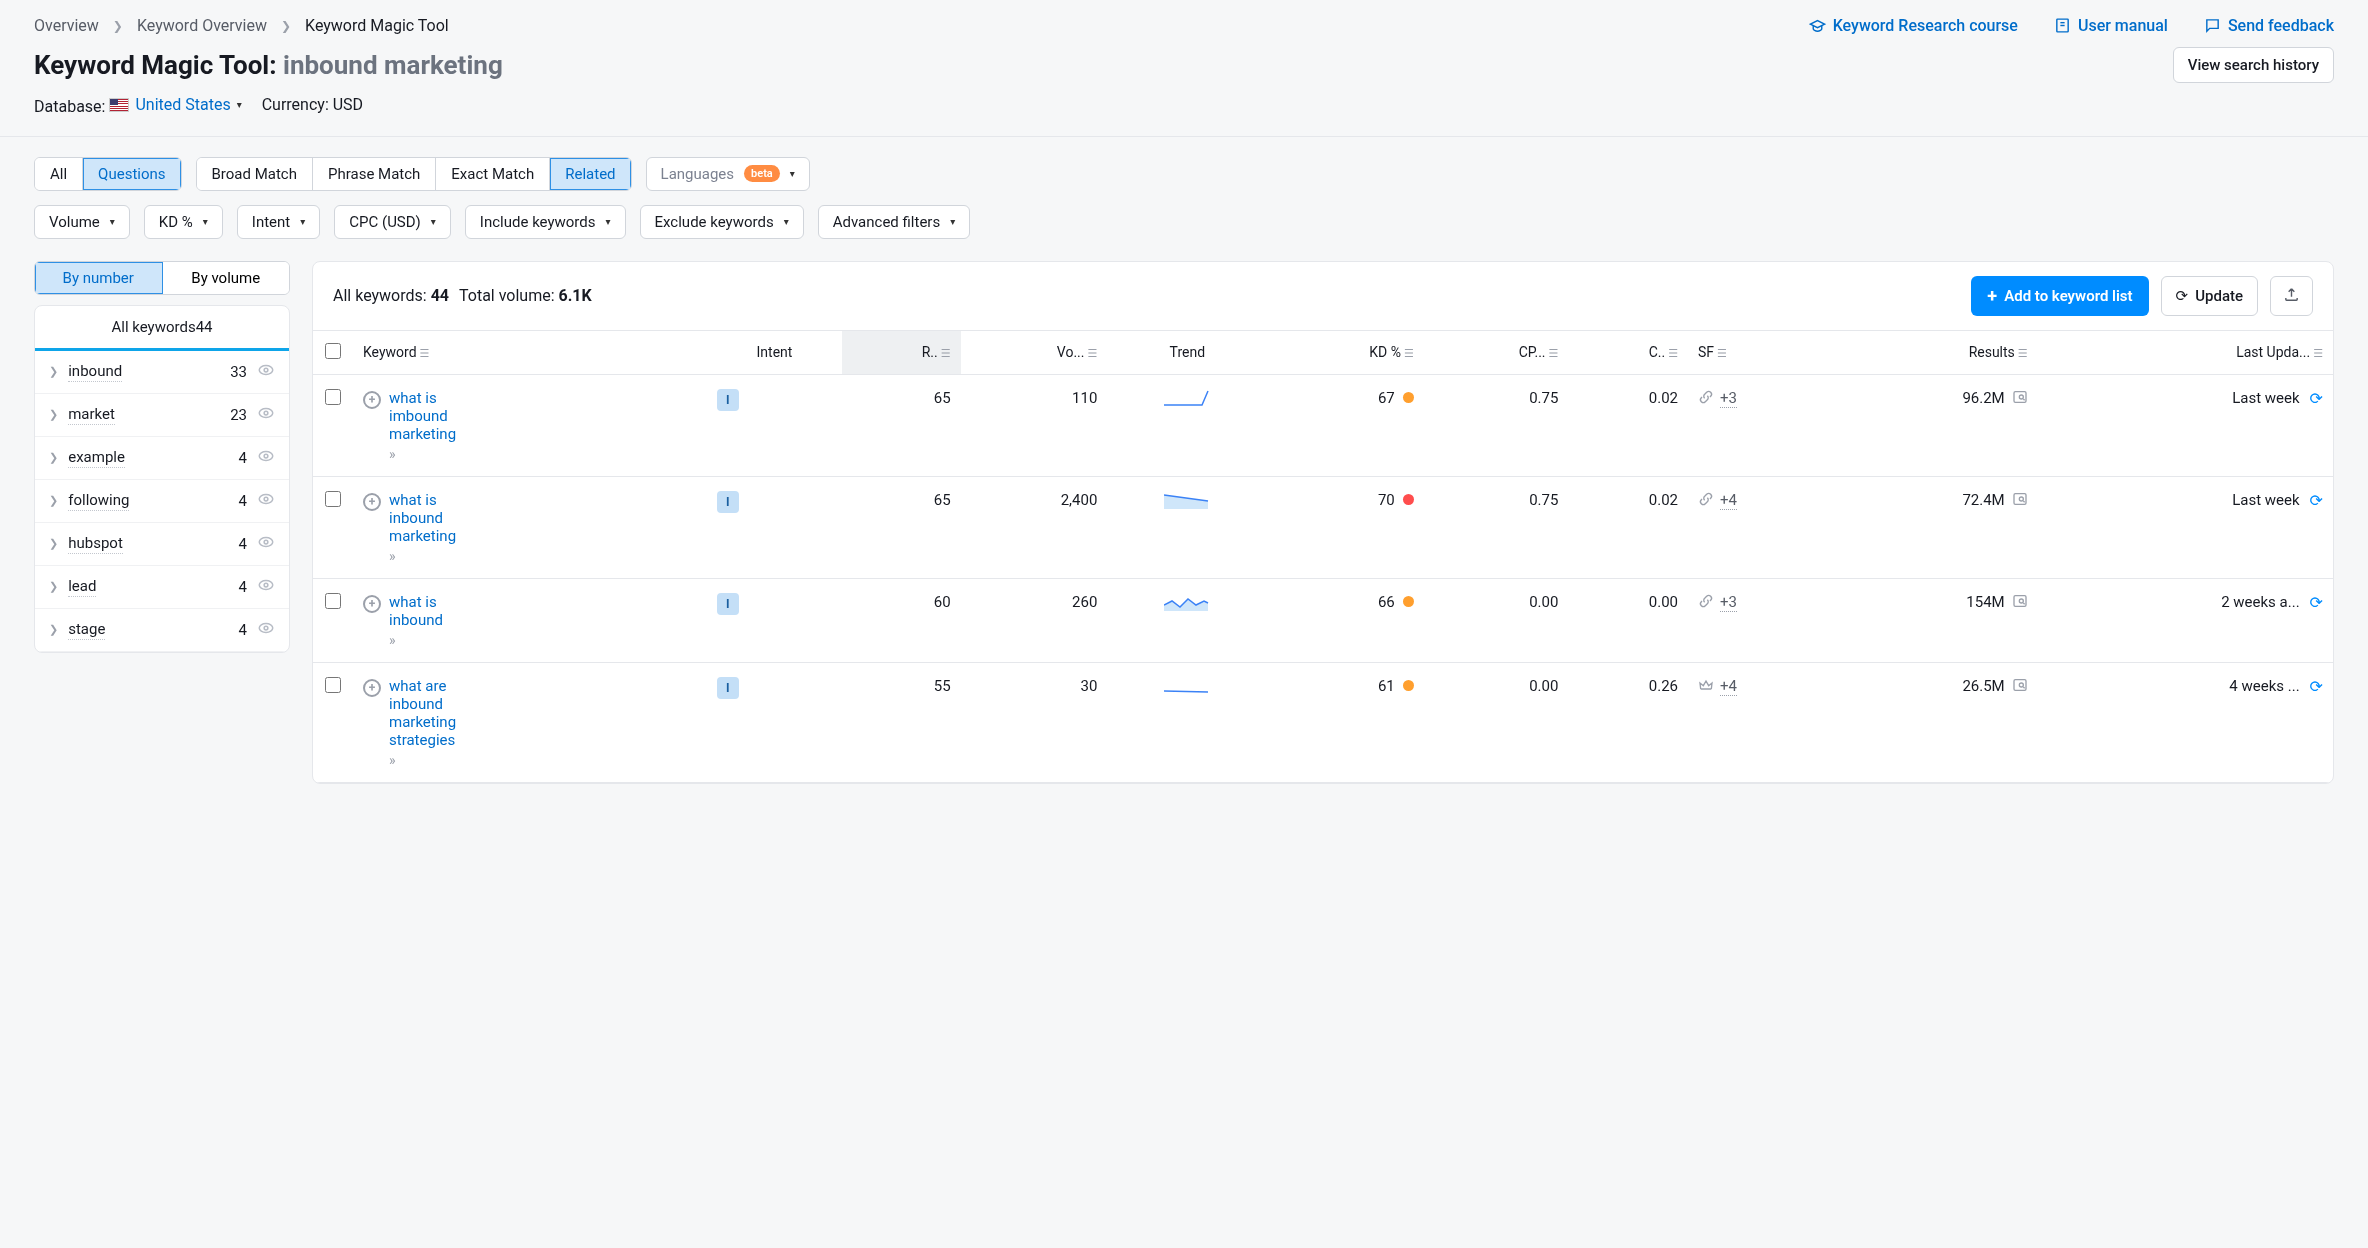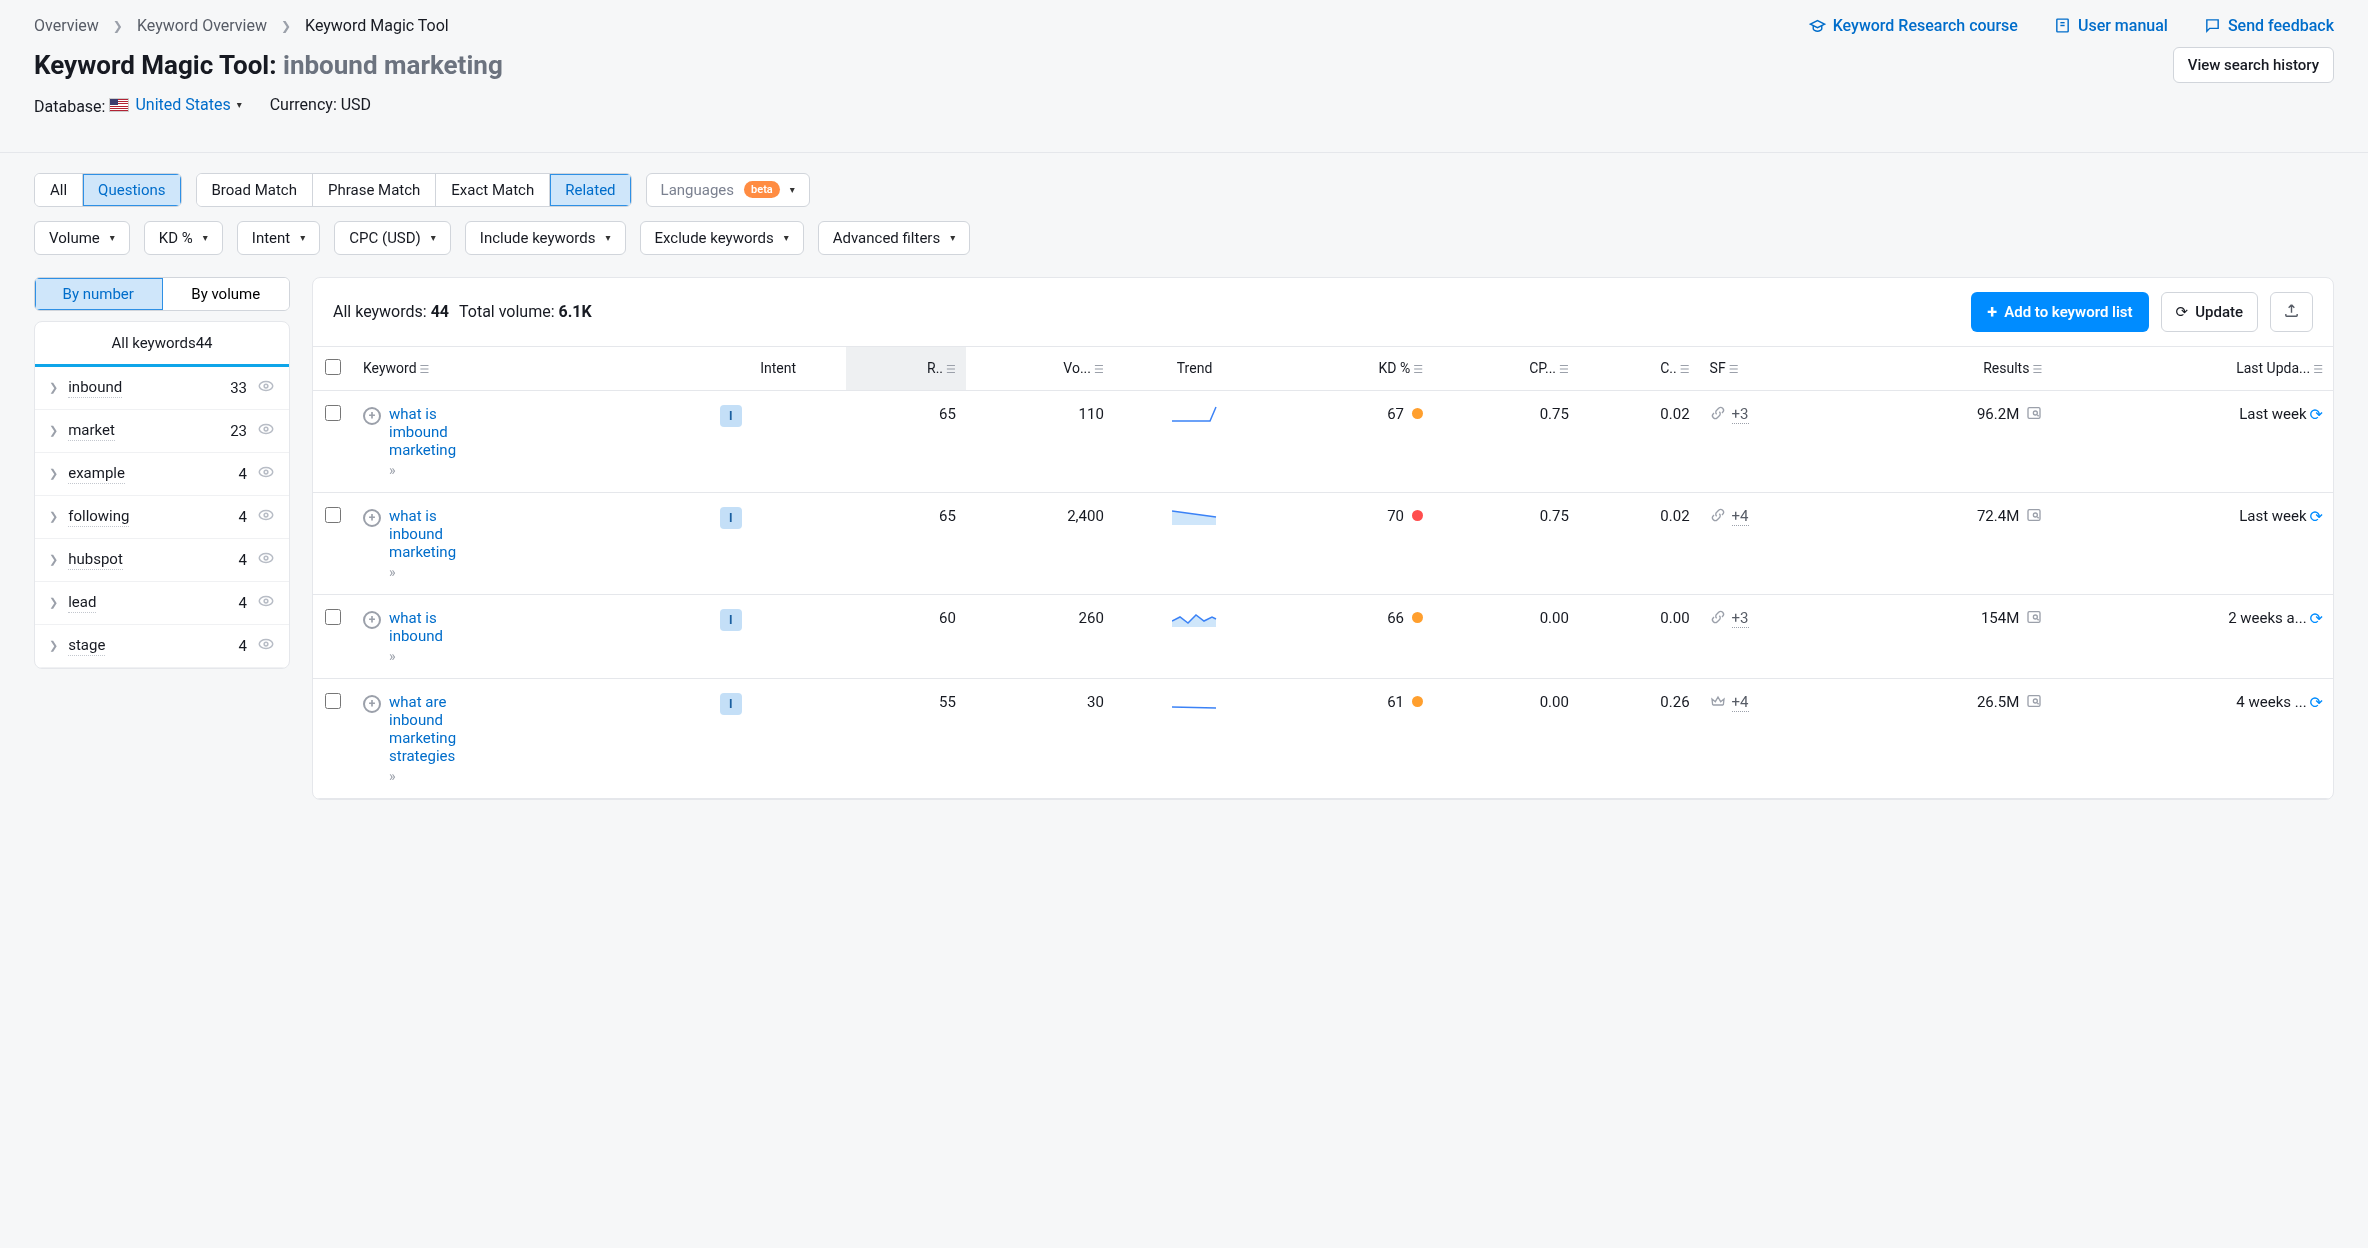--- a/index.html
+++ b/index.html
@@ -9,21 +9,21 @@
 .topbar{display:flex;justify-content:space-between;align-items:center;margin-bottom:12px}
 .breadcrumb{display:flex;align-items:center;gap:14px;font-size:16px;color:#575c66}
 .breadcrumb .active{color:#171a22}
 .chev{color:#9ba0aa;font-size:12px}
 .toplinks{display:flex;gap:36px;font-size:16px;font-weight:500}
 .toplink{display:flex;align-items:center;gap:7px;color:#006dca}
 .titlebar{display:flex;justify-content:space-between;align-items:center;margin-bottom:12px}
 .title{font-size:26px;font-weight:700}
 .title .term{color:#6c737f;font-weight:700}
 .hist-btn{background:#fff;border:1px solid #d1d5db;border-radius:6px;padding:8px 14px;font-size:15px;font-weight:500;cursor:pointer;color:#171a22}
-.meta-row{display:flex;gap:28px;font-size:16px;margin-bottom:36px}
+.meta-row{display:flex;gap:20px;font-size:16px;margin-bottom:20px}
 .meta-label{color:#171a22}
 .db-link{color:#006dca;display:inline-flex;align-items:center;gap:6px}
 .flag{width:20px;height:14px;display:inline-block;background:linear-gradient(to bottom,#b22234 0%,#b22234 7.7%,white 7.7%,white 15.4%,#b22234 15.4%,#b22234 23.1%,white 23.1%,white 30.8%,#b22234 30.8%,#b22234 38.5%,white 38.5%,white 46.2%,#b22234 46.2%,#b22234 53.9%,white 53.9%,white 61.5%,#b22234 61.5%,#b22234 69.2%,white 69.2%,white 76.9%,#b22234 76.9%,#b22234 84.6%,white 84.6%,white 92.3%,#b22234 92.3%);position:relative;border:0.5px solid #ccc}
 .flag::before{content:"";position:absolute;left:0;top:0;width:42%;height:53.8%;background:#3c3b6e}
 .divider{border-bottom:1px solid #e5e7eb;margin:0 -34px 20px}
 .tab-row{display:flex;gap:14px;margin-bottom:14px}
 .seg{display:flex;border:1px solid #d1d5db;border-radius:6px;overflow:hidden;background:#fff}
 .seg-btn{padding:7px 15px;font-size:15px;background:#fff;border:none;border-right:1px solid #d1d5db;cursor:pointer;color:#171a22}
 .seg-btn:last-child{border-right:none}
 .seg-btn.active{background:#cfe6fa;color:#006dca;outline:1.5px solid #2e90e5;outline-offset:-1px;position:relative;z-index:1}
@@ -68,21 +68,21 @@
 .intent-badge{background:#c4dff7;color:#1a5fa0;width:22px;height:22px;border-radius:4px;display:flex;align-items:center;justify-content:center;font-size:12px;font-weight:700}
 .num{text-align:right}
 .kd-cell{display:flex;align-items:center;justify-content:flex-end;gap:8px}
 .dot{width:11px;height:11px;border-radius:50%}
 .dot.orange{background:#ff9f2e}
 .dot.red{background:#ff4d4d}
 .sf-cell{display:flex;align-items:center;gap:6px;color:#9ba0aa}
 .sf-num{color:#575c66;border-bottom:1px dotted #9ba0aa}
 .res-cell{display:flex;align-items:center;justify-content:flex-end;gap:7px}
 .serp-ico{color:#9ba0aa;font-size:14px}
-.upd-cell{display:flex;align-items:center;justify-content:flex-end;gap:3px;white-space:nowrap}
+.upd-cell{display:flex;align-items:center;justify-content:flex-end;gap:10px;white-space:nowrap}
 .refresh{color:#008cff;font-size:16px}
 input[type=checkbox]{width:16px;height:16px;cursor:pointer}
 .trend-svg{width:46px;height:20px}
 .icon-svg{width:17px;height:17px;flex-shrink:0}
 </style>
 </head>
 <body>
 
 <div class="container">
   <div class="topbar">

